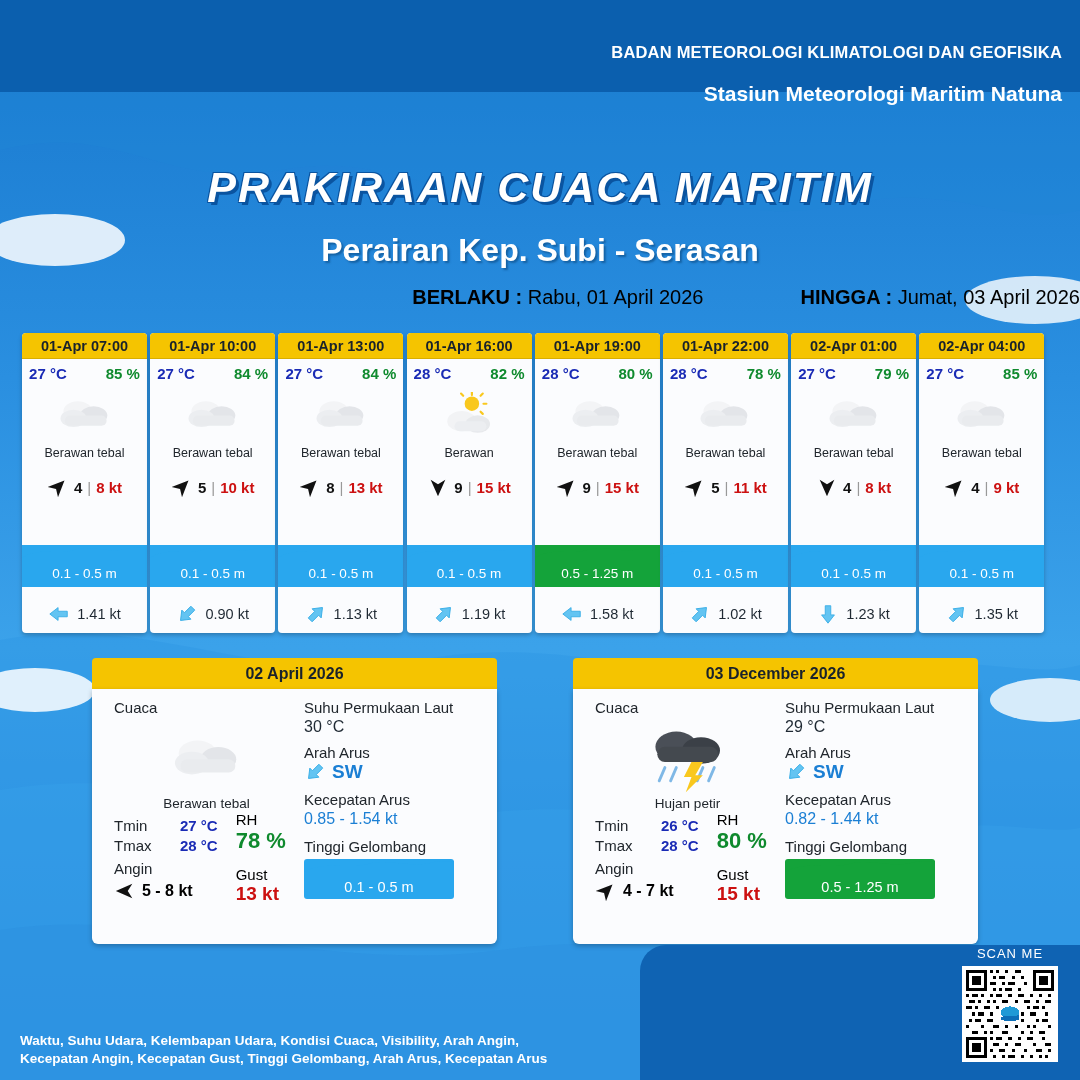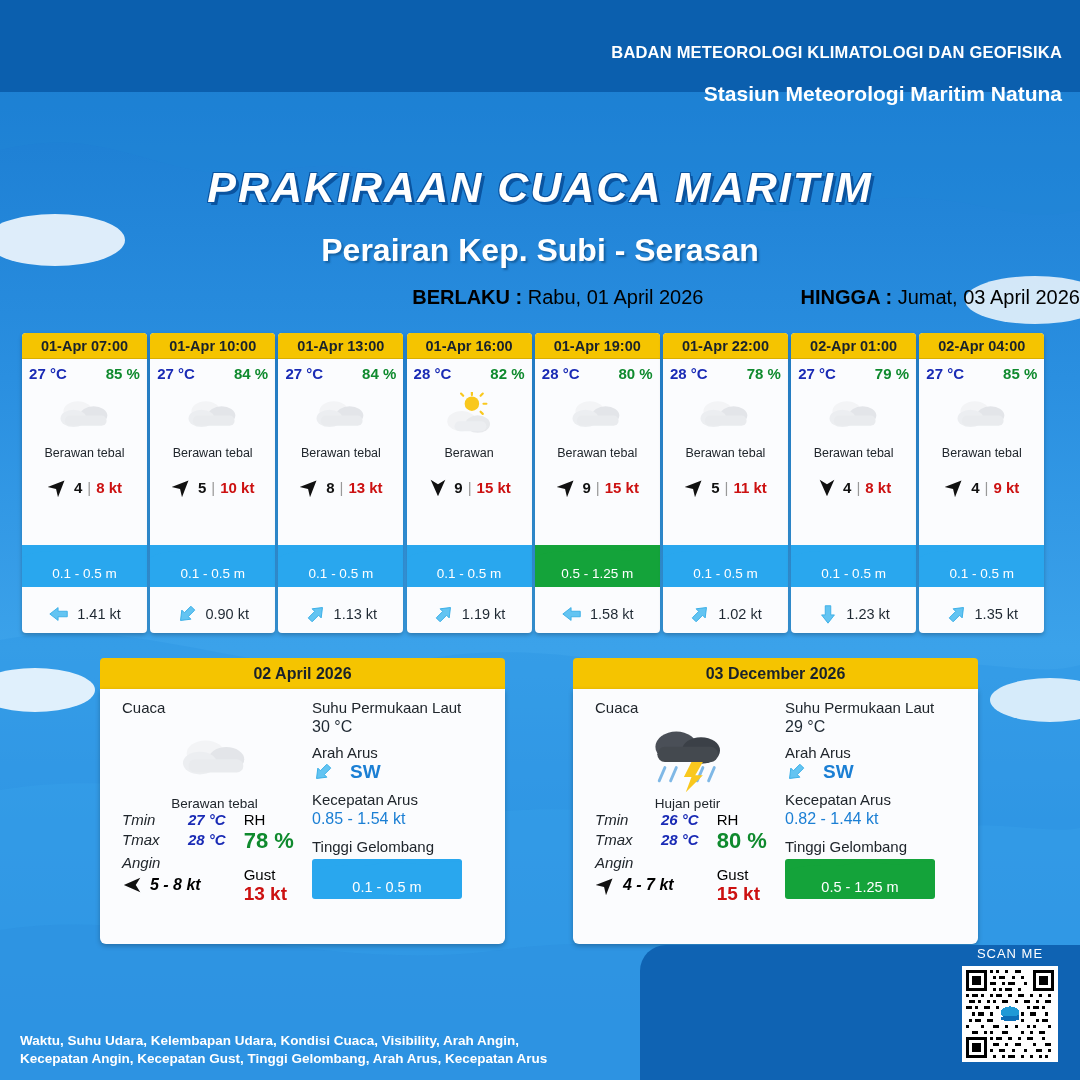--- a/index.html
+++ b/index.html
@@ -72,46 +72,46 @@
     color: #fff; font-size: 13.5px; display:flex; align-items:flex-end; justify-content:center;
     padding-bottom: 6px;
   }
   .wave.blue { background: #29a7ee; }
   .wave.green { background: #14a33a; }
   .wave-top { position:absolute; top:-1px; left:0; width:100%; }
   .cur-row { position:absolute; bottom: 8px; left:0; width:100%; display:flex; align-items:center; justify-content:center; gap:7px; font-size:14.5px; color:#1f2933;}
   .arrow { width: 22px; height: 22px; display:inline-block; }
   
   .daily { position: absolute; top: 658px; z-index: 6; width: 405px; }
-  .daily.left { left: 100px; }
+  .daily.left { left: 92px; }
   .daily.right { left: 573px; }
   .daily-head {
     background: #f5c400; color: #19222b; font-weight: bold; font-size: 16px;
     text-align: center; padding: 7px 0 6px; border-radius: 4px 4px 0 0;
   }
   .daily-body {
     background: #fbfcfe; border-radius: 0 0 6px 6px; height: 255px; position: relative;
     box-shadow: 0 2px 5px rgba(0,0,0,.25);
   }
   .lbl { font-size: 15px; color: #20262c; }
   .d-left { position:absolute; left: 22px; top: 10px; width: 185px; }
   .d-right { position:absolute; left: 212px; top: 10px; width: 190px; }
   .d-wx-icon { height: 72px; display:flex; align-items:center; justify-content:center; margin-top:6px;}
   .d-wx-label { text-align:center; font-size: 13.5px; color:#20262c; margin-top: 2px;}
-  .d-tbl { font-size: 15px; font-style: italic; }
+  .d-tbl { margin-top: 6px; font-size: 15px; }
   .d-tbl .r { display:flex; align-items:center; gap: 10px; margin-bottom: 3px;}
   .d-tbl .k { width: 56px; color:#20262c;}
   .d-tbl .v { color:#1a2bb5; font-weight:bold;}
   .d-cols { display:flex; gap: 18px; }
   .rh-blk { font-size: 15px; }
   .rh-val { color:#0f8a2e; font-weight:bold; font-size: 22px; }
   .gust-val { color:#cc1111; font-weight:bold; font-size: 19px;}
   .wind-line { display:flex; align-items:center; gap:6px; font-size:16px; font-weight:bold; margin-top:2px;}
   .sst-val { color:#1f2933; font-size: 16px; margin-top: 2px;}
-  .cur-dir { color:#1b7fd4; font-weight:bold; font-size: 19px; display:flex; align-items:flex-start; gap:16px;}
+  .cur-dir { color:#1b7fd4; font-weight:bold; font-size: 19px; display:flex; align-items:flex-start; gap:6px;}
   .cur-spd { color:#1b7fd4; font-size: 16px; margin-top:2px;}
   .d-wave {
     margin-top: 4px; width: 150px; height: 40px; border-radius: 3px; color:#fff;
     display:flex; align-items:flex-end; justify-content:center; font-size:14.5px; padding-bottom:4px;
     position: relative; overflow:hidden;
   }
   .d-wave.blue { background:#29a7ee; } .d-wave.green { background:#14a33a; }
   
   .footer-note { position:absolute; left: 20px; bottom: 12px; color:#fff; font-size: 13.5px; line-height: 1.35; z-index: 7; font-weight: bold;}
   .qr-box { position:absolute; right: 22px; bottom: 18px; z-index: 7; text-align:center; }

